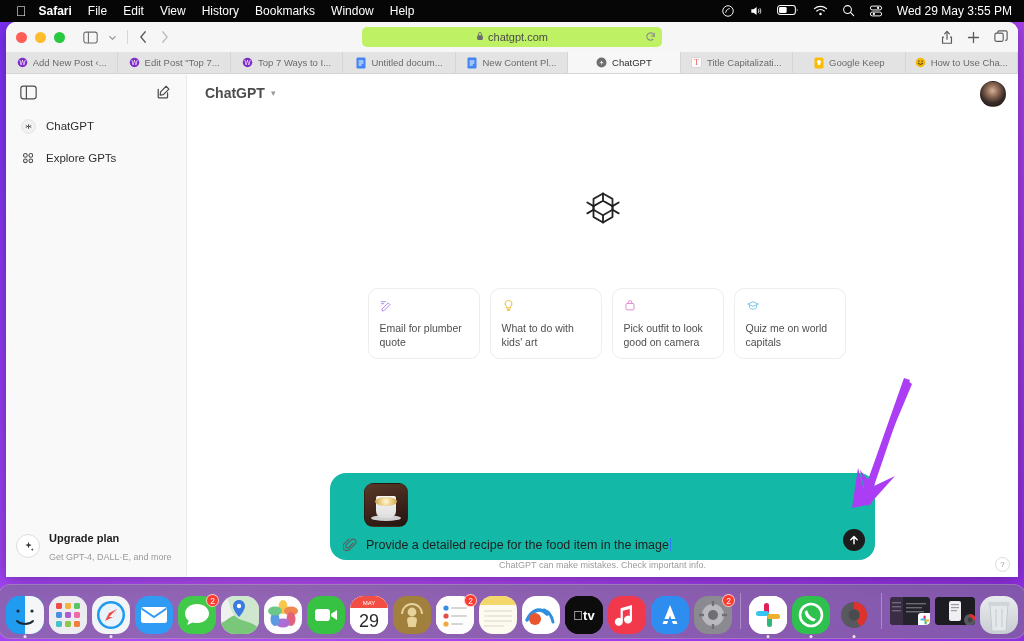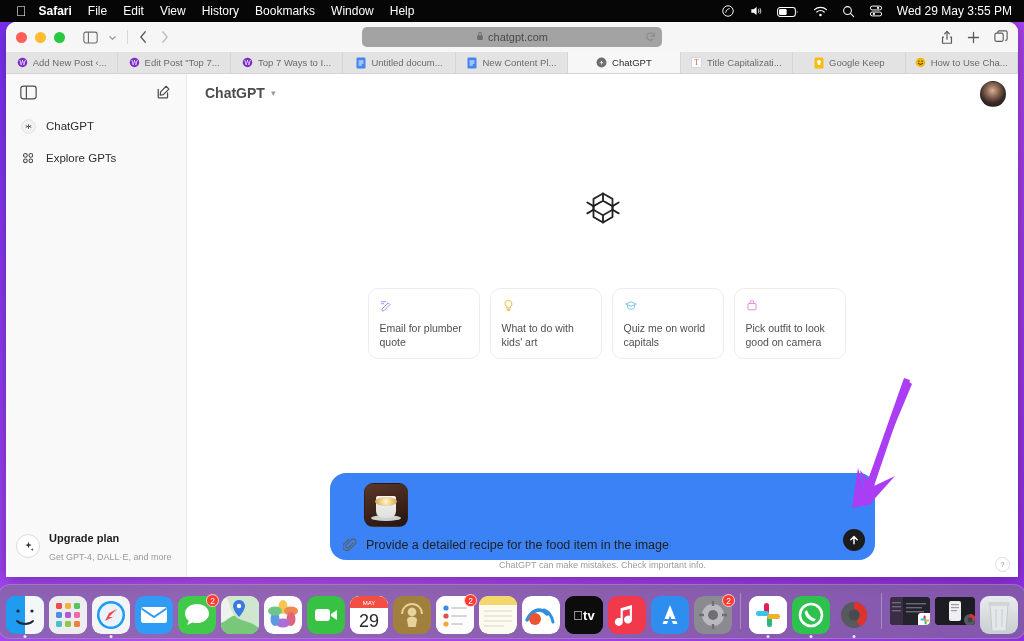--- a/index.html
+++ b/index.html
@@ -28,21 +28,21 @@
     display: flex; align-items: center;
     color: #fff;
     font-size: 12px;
     padding: 0 8px;
     box-sizing: border-box;
     z-index: 40;
   }
   #menubar .apple { font-size: 14px; margin: 0 12px 0 8px; line-height: 1; }
   .menu-item { margin-right: 16px; white-space: nowrap; }
   .menu-item.bold { font-weight: bold; }
-  #menubar-right { margin-left: auto; display: flex; align-items: flex-end; gap: 14px; padding-right: 4px;}
+  #menubar-right { margin-left: auto; display: flex; align-items: flex-start; gap: 14px; padding-right: 4px;}
   #menubar-right .status-icon { display: flex; align-items: center; }
   #menubar-right .clock { font-size: 12px; white-space: nowrap; }
 
   
   #browser {
     position: absolute;
     left: 6px; top: 22px; width: 1012px; height: 555px;
     background: #ffffff;
     border-radius: 10px 10px 0 0;
     overflow: hidden;
@@ -61,21 +61,21 @@
   .tl { width: 11px; height: 11px; border-radius: 50%; }
   .tl.red { background: #ff5f57; }
   .tl.yellow { background: #febc2e; }
   .tl.green { background: #28c840; }
   .tb-icons { display: flex; align-items: center; gap: 10px; margin-left: 18px; color: #6b6b6b; }
   .tb-btn { display:flex; align-items:center; justify-content:center; cursor: default; }
   .divider-v { width:1px; height: 14px; background:#d7d7d7; }
   #urlbar {
     position: absolute; left: 50%; transform: translateX(-50%);
     width: 300px; height: 20px;
-    background: #a3a3a3;
+    background: #bef264;
     border-radius: 5px;
     display: flex; align-items: center; justify-content: center;
     font-size: 11px; color: #4a4a4a;
     gap: 4px;
   }
   #urlbar .reload { position: absolute; right: 6px; color:#777; font-size: 11px; }
   #toolbar-right { margin-left: auto; display: flex; align-items: center; gap: 14px; color:#6b6b6b;}
 
   
   #tabstrip {
@@ -159,21 +159,21 @@
     padding: 10px 11px; box-sizing: border-box;
     display: flex; flex-direction: column; gap: 9px;
   }
   .card .c-icon { height: 14px; display:flex; align-items:flex-start;}
   .card .c-label { font-size: 10.5px; line-height: 1.35; color: #4f4f4f;}
 
   
   #composer-wrap { position: absolute; left: 0; right: 0; bottom: 8px; display:flex; flex-direction:column; align-items:center;}
   #composer {
     width: 545px; min-height: 72px;
-    background: #3b82f6;
+    background: #14b8a6;
     border-radius: 16px;
     padding: 10px 12px 8px 12px;
     box-sizing: border-box;
     position: relative;
   }
   #attachment {
     width: 42px; height: 42px; border-radius: 9px;
     background: linear-gradient(160deg,#5a3a28 0%, #43271c 45%, #241512 100%);
     position: relative; overflow: hidden;
     margin-left: 22px;
@@ -227,21 +227,21 @@
     background: rgba(122,122,130,.55);
     border: 1px solid rgba(255,255,255,.18);
     border-radius: 12px;
     display: flex; align-items: flex-end; gap: 5px;
     padding: 3px 7px 4px 7px;
     z-index: 50;
     backdrop-filter: blur(6px);
   }
   .dock-app { position: relative; width: 38px; height: 38px; border-radius: 9px; overflow: visible; }
   .dock-icon {
-    width: 38px; height: 38px; border-radius: 9px;
+    width: 38px; height: 38px; border-radius: 14px;
     display:flex; align-items:center; justify-content:center;
     font-size: 18px; color:#fff; overflow:hidden; position: relative;
   }
   .dock-badge {
     position: absolute; top: -2px; right: -3px;
     min-width: 13px; height: 13px; border-radius: 7px;
     background: #ff3b30; color: #fff;
     font-size: 8.5px; line-height: 13px; text-align: center;
     border: 1px solid rgba(255,255,255,.7);
     padding: 0 2px; box-sizing: border-box;
@@ -562,35 +562,35 @@
               <span class="c-icon">
                 <svg width="13" height="13" viewBox="0 0 16 16">
                     <path d="M8 1.8a4.2 4.2 0 00-2.5 7.6v1.5h5V9.4A4.2 4.2 0 008 1.8z" fill="none" stroke="#e8b931" stroke-width="1.2"></path>
                     <path d="M6.3 12.6h3.4M6.9 14.2h2.2" stroke="#e8b931" stroke-width="1.2" stroke-linecap="round"></path>
                   </svg>
               </span>
               <span class="c-label">What to do with kids' art</span>
             </div>
             <div class="card">
               <span class="c-icon">
+                <svg width="12" height="13" viewBox="0 0 16 16">
+                    <rect x="2.6" y="5.4" width="10.8" height="8.4" rx="1.4" fill="none" stroke="#e07fd3" stroke-width="1.2"></rect>
+                    <path d="M5.6 5.2V3.9a2.4 2.4 0 014.8 0v1.3" fill="none" stroke="#e07fd3" stroke-width="1.2"></path>
+                  </svg>
+              </span>
+              <span class="c-label">Pick outfit to look good on camera</span>
+            </div>
+            <div class="card">
+              <span class="c-icon">
                 <svg width="14" height="13" viewBox="0 0 16 16">
                     <path d="M1.5 6.2L8 3.4l6.5 2.8L8 9z" fill="none" stroke="#76c4e8" stroke-width="1.2" stroke-linejoin="round"></path>
                     <path d="M3.8 7.4v3.1c0 1.1 1.9 2 4.2 2s4.2-.9 4.2-2V7.4" fill="none" stroke="#76c4e8" stroke-width="1.2"></path>
                   </svg>
               </span>
               <span class="c-label">Quiz me on world capitals</span>
-            </div>
-            <div class="card">
-              <span class="c-icon">
-                <svg width="12" height="13" viewBox="0 0 16 16">
-                    <rect x="2.6" y="5.4" width="10.8" height="8.4" rx="1.4" fill="none" stroke="#e07fd3" stroke-width="1.2"></rect>
-                    <path d="M5.6 5.2V3.9a2.4 2.4 0 014.8 0v1.3" fill="none" stroke="#e07fd3" stroke-width="1.2"></path>
-                  </svg>
-              </span>
-              <span class="c-label">Pick outfit to look good on camera</span>
             </div>
           </div>
 
           <div id="composer-wrap">
             <div id="composer">
               <div id="attachment">
                 <div class="saucer"></div>
                 <div class="cup"></div>
                 <div class="foam"></div>
               </div>

